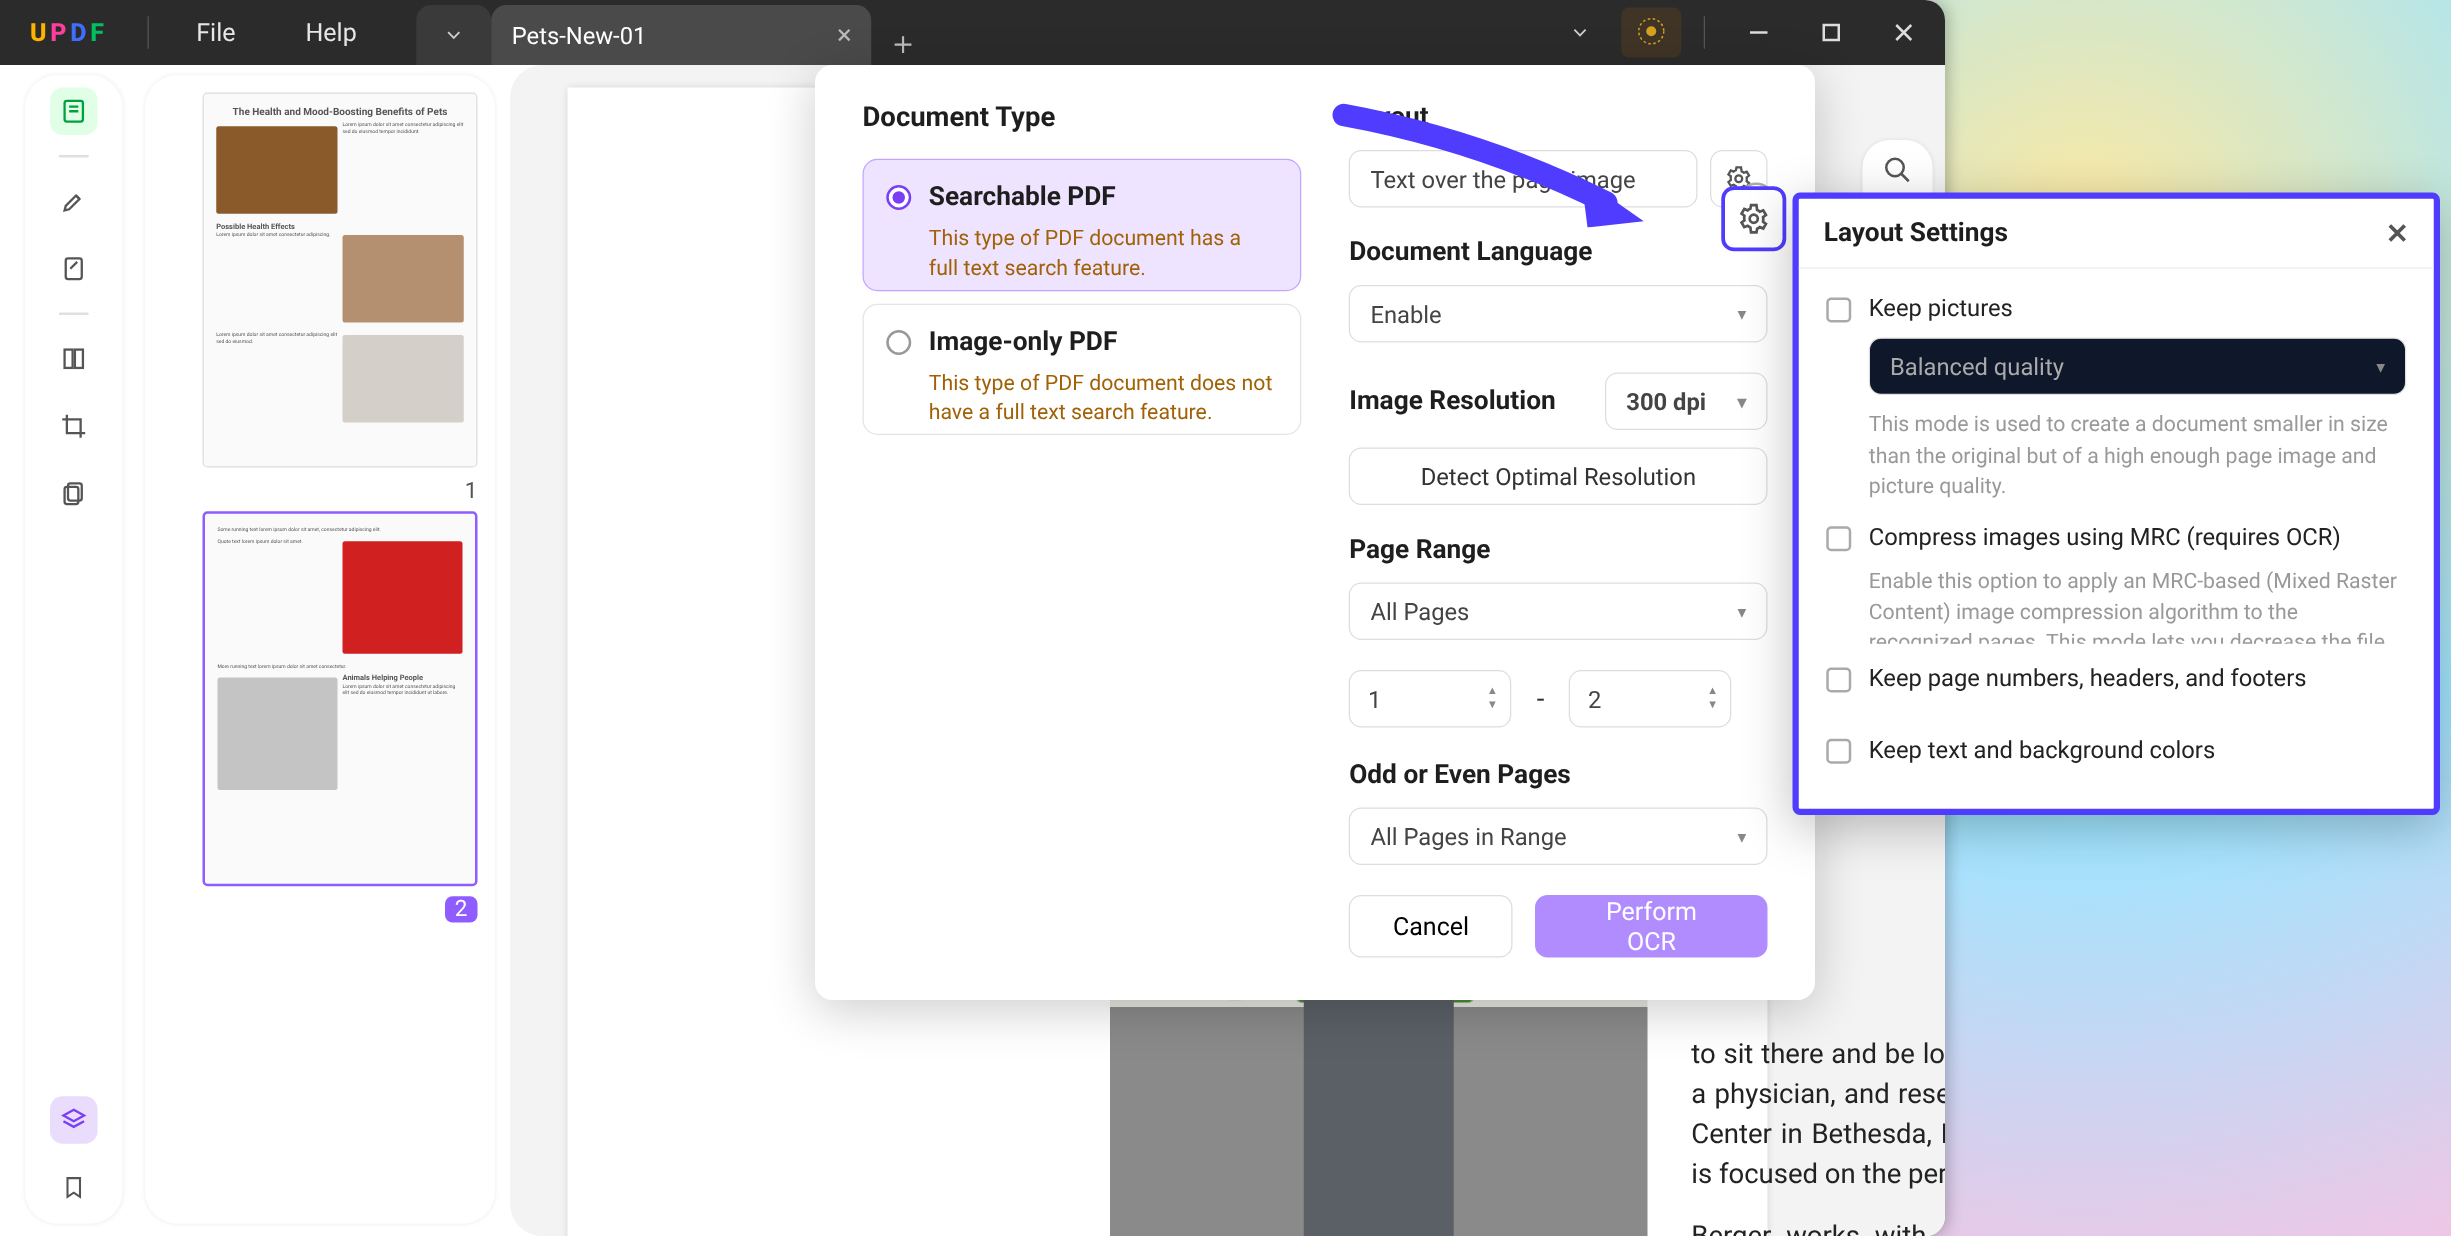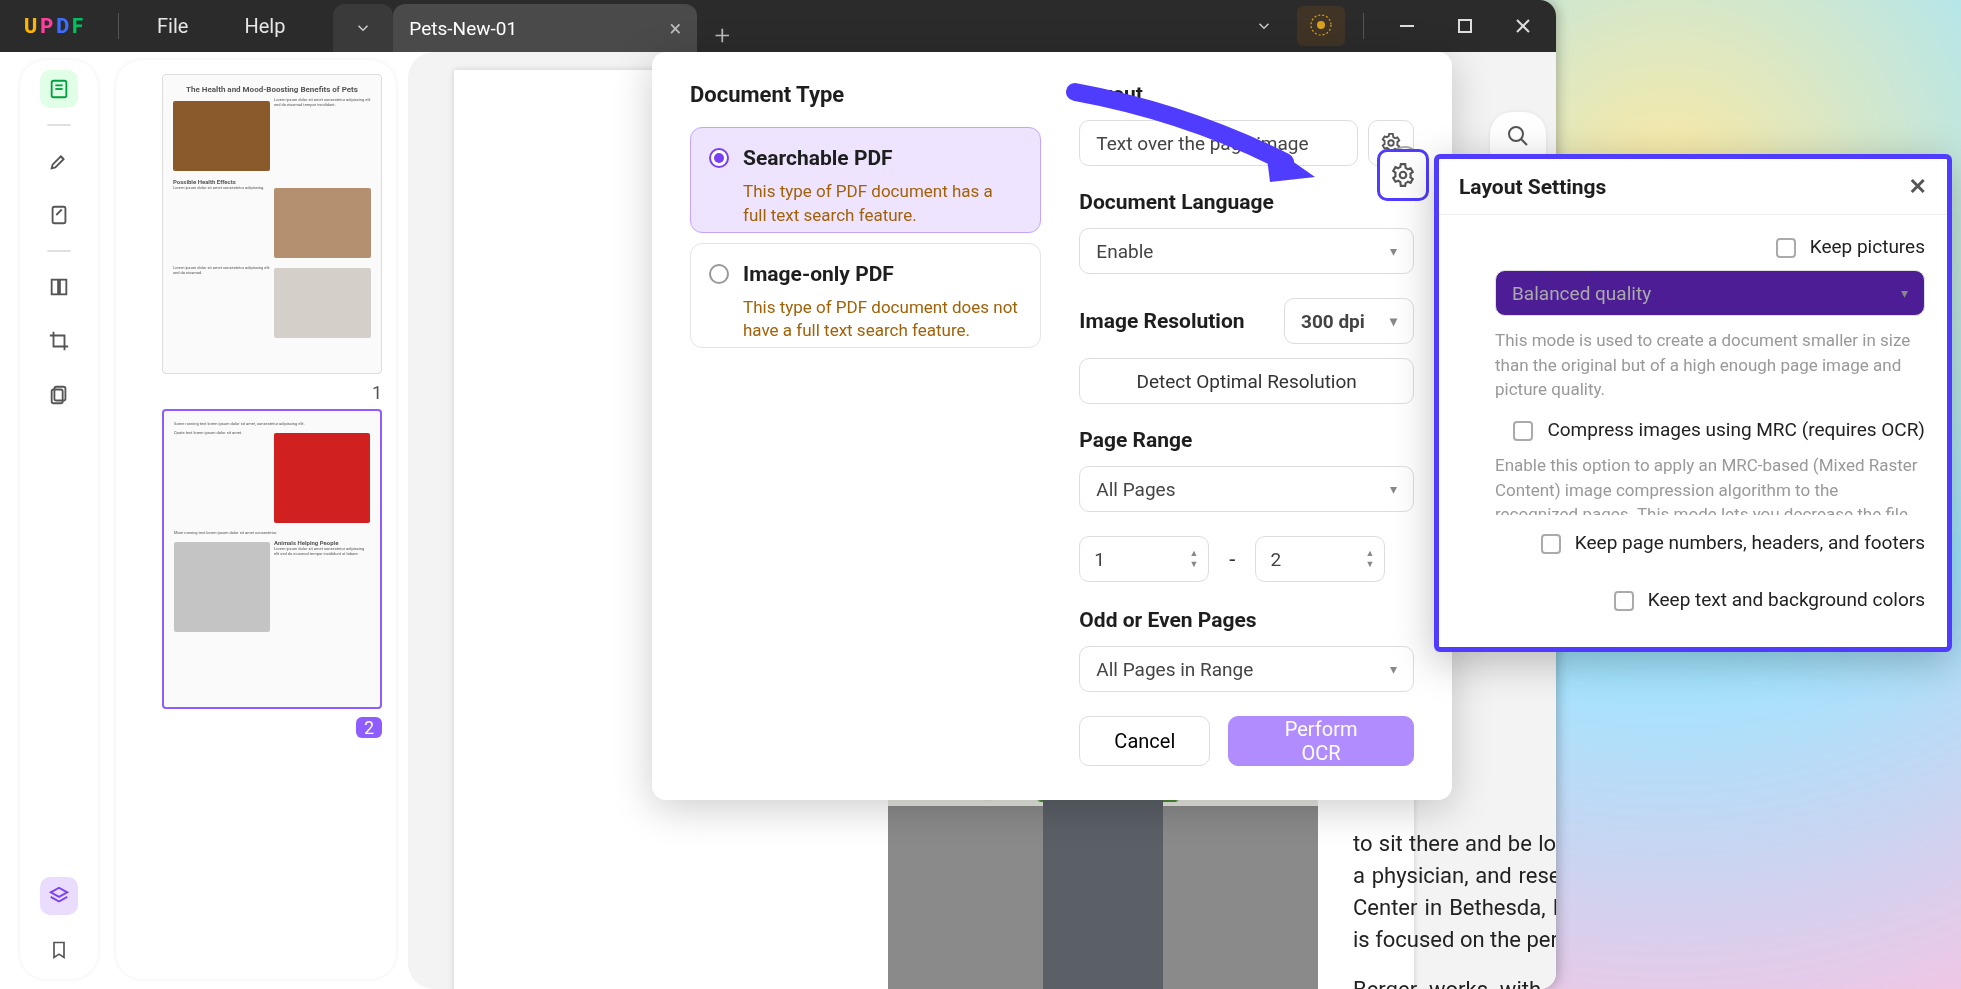--- a/index.html
+++ b/index.html
@@ -98,24 +98,24 @@
   .arrow { position:absolute; left:1065px; top:82px; width:250px; height:100px; pointer-events:none;}
 
   
   .gear-highlight { position:absolute; left:1377px; top:149px; width:52px; height:52px; border:3px solid #4f3cff; border-radius:10px; background:#fff; display:flex; align-items:center; justify-content:center;}
 
   
   .flyout { position:absolute; left:1434px; top:154px; width:518px; height:498px; background:#ffffff; border:5px solid #4f3cff; border-radius:6px; box-shadow:0 10px 40px rgba(0,0,0,0.25); padding:0;}
   .fly-head { height:56px; border-bottom:1px solid #eee; display:flex; align-items:center; padding:0 20px; font-weight:700; font-size:21px; color:#1e1e1e; justify-content:space-between;}
   .fly-close { color:#555; font-size:22px;}
   .fly-body { padding:20px 22px 10px 22px; font-size:19px; color:#222;}
-  .chk-row { display:flex; align-items:flex-start; gap:14px; margin-bottom:12px;justify-content:flex-end;}
+  .chk-row { display:flex; align-items:flex-start; gap:14px; margin-bottom:12px;}
   .chk { width:20px; height:20px; border:2px solid #aaa; border-radius:4px; flex-shrink:0; margin-top:3px;}
   .fly-desc { font-size:17px; color:#999; line-height:1.45; margin:2px 0 16px 34px;}
-  .fly-sel { margin:0 0 12px 34px; height:46px; border:1.5px solid #e0e0e0; border-radius:10px; display:flex; align-items:center; padding:0 16px; color:#aaa; font-size:19px; justify-content:space-between; background:#4c1d95;}
+  .fly-sel { margin:0 0 12px 34px; height:46px; border:1.5px solid #e0e0e0; border-radius:10px; display:flex; align-items:center; padding:0 16px; color:#aaa; font-size:19px; justify-content:space-between; background:#0f172a;}
   .fly-desc.cropped { max-height:62px; overflow:hidden;}
 
   svg { display:block; }
 </style>
 </head>
 <body>
 
 <div class="desktop-bg"></div>
 
 <div class="app-window">

